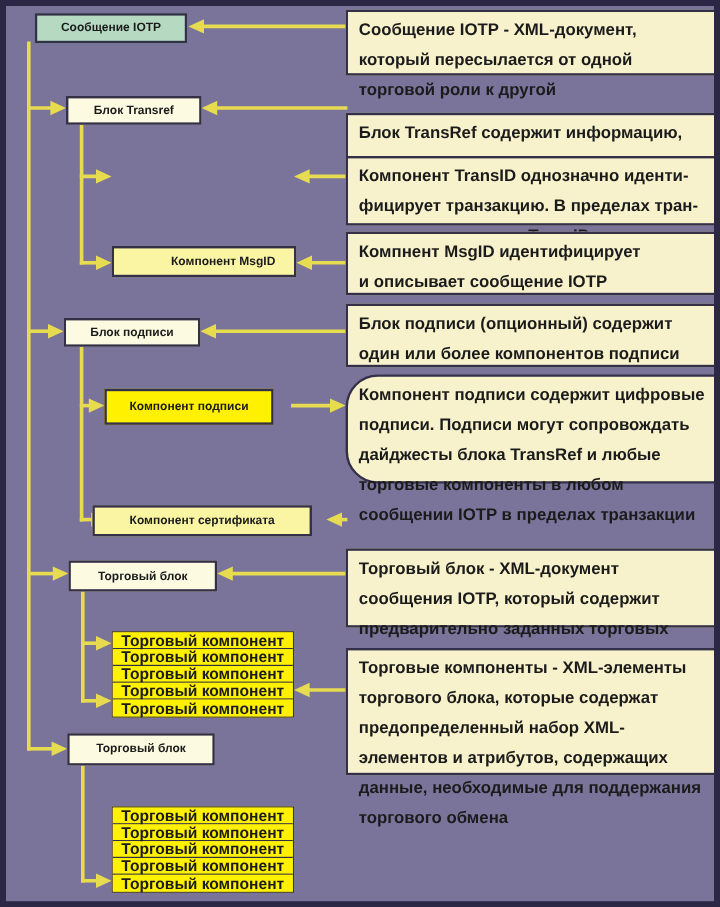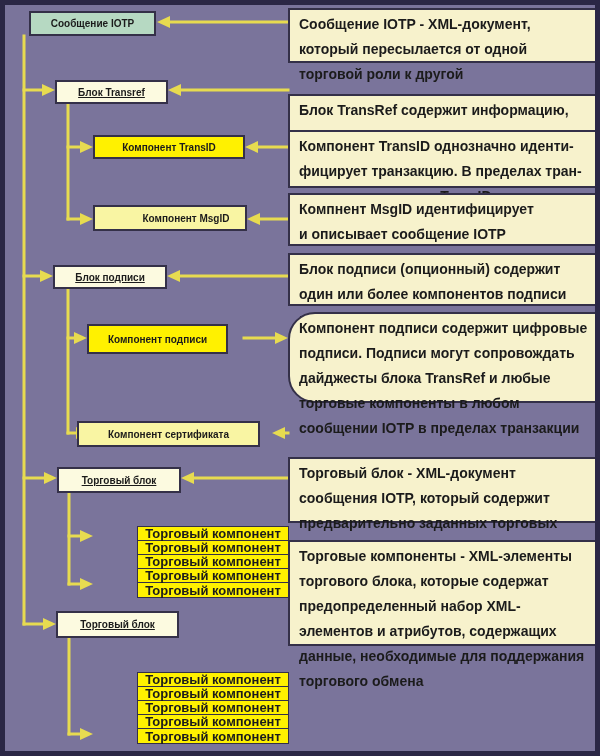--- a/index.html
+++ b/index.html
@@ -9,35 +9,35 @@
   }
   html,body{margin:0;padding:0;}
   body{width:600px;height:756px;font-family:"Liberation Sans",sans-serif;}
   .frame{position:relative;width:600px;height:756px;box-sizing:border-box;
          background:var(--bg);border:5px solid var(--frame);overflow:hidden;}
   svg.connectors{position:absolute;left:-5px;top:-5px;width:600px;height:756px;}
   .node{position:absolute;box-sizing:border-box;border:2px solid var(--border);
         display:flex;align-items:center;justify-content:center;
         font-weight:bold;font-size:10px;color:var(--text);white-space:nowrap;}
   .green{background:var(--green);}
-  .cream{background:var(--cream);text-decoration:underline;}
+  .cream{background:var(--cream);}
   .vivid{background:var(--vivid);}
   .pale{background:var(--pale);}
   
   #n-message {left:24px; top:6px;   width:127px;height:25px;}
   #n-transref{left:50px; top:75px;  width:113px;height:24px;}
   #n-transid {left:88px; top:130px; width:152px;height:24px;}
   #n-msgid   {left:88px; top:200px; width:154px;height:26px;padding-left:32px;}
   #n-sigblock{left:48px; top:260px; width:114px;height:24px;}
   #n-sigcomp {left:82px; top:319px; width:141px;height:30px;}
   #n-cert    {left:72px; top:416px; width:183px;height:26px;}
   #n-trade1  {left:52px; top:462px; width:124px;height:26px;}
   #n-trade2  {left:51px; top:606px; width:123px;height:27px;}
   
-  .stack{position:absolute;box-sizing:border-box;border:1px solid var(--border);background:var(--vivid);margin-left:44px;}
+  .stack{position:absolute;box-sizing:border-box;border:1px solid var(--border);background:var(--vivid);}
   #stack1{left:88px;top:521px;width:152px;}
   #stack2{left:88px;top:667px;width:152px;}
   .stack-row{box-sizing:border-box;height:14px;border-bottom:1px solid var(--border);
              background:var(--vivid);display:flex;align-items:center;justify-content:center;
              font-weight:bold;font-size:13px;color:var(--text);white-space:nowrap;}
   .stack-row:last-child{border-bottom:none;}
   
   .desc{position:absolute;box-sizing:border-box;left:283px;width:347px;
         background:var(--desc);border:2px solid var(--border);
         font-weight:bold;font-size:14px;line-height:25px;color:var(--text);
@@ -143,21 +143,20 @@
         <polygon points="181,478 194,472 194,484" stroke="none"></polygon>
     </g>
     <g stroke="#e7db50" stroke-width="3" fill="#e7db50">
       <line x1="288" y1="575" x2="256" y2="575"></line>
         <polygon points="245,575 258,569 258,581" stroke="none"></polygon>
     </g>
   </svg>
 
   <div class="node green" id="n-message">Сообщение IOTP</div>
   <div class="node cream" id="n-transref">Блок Transref</div>
-  <div class="node vivid" id="n-transid">Компонент TransID</div>
   <div class="node pale" id="n-msgid">Компонент MsgID</div>
   <div class="node cream" id="n-sigblock">Блок подписи</div>
   <div class="node vivid" id="n-sigcomp">Компонент подписи</div>
   <div class="node pale" id="n-cert">Компонент сертификата</div>
   <div class="node cream" id="n-trade1">Торговый блок</div>
   <div class="node cream" id="n-trade2">Торговый блок</div>
 
   <div class="stack" id="stack1">
     <div class="stack-row">Торговый компонент</div>
     <div class="stack-row">Торговый компонент</div>

